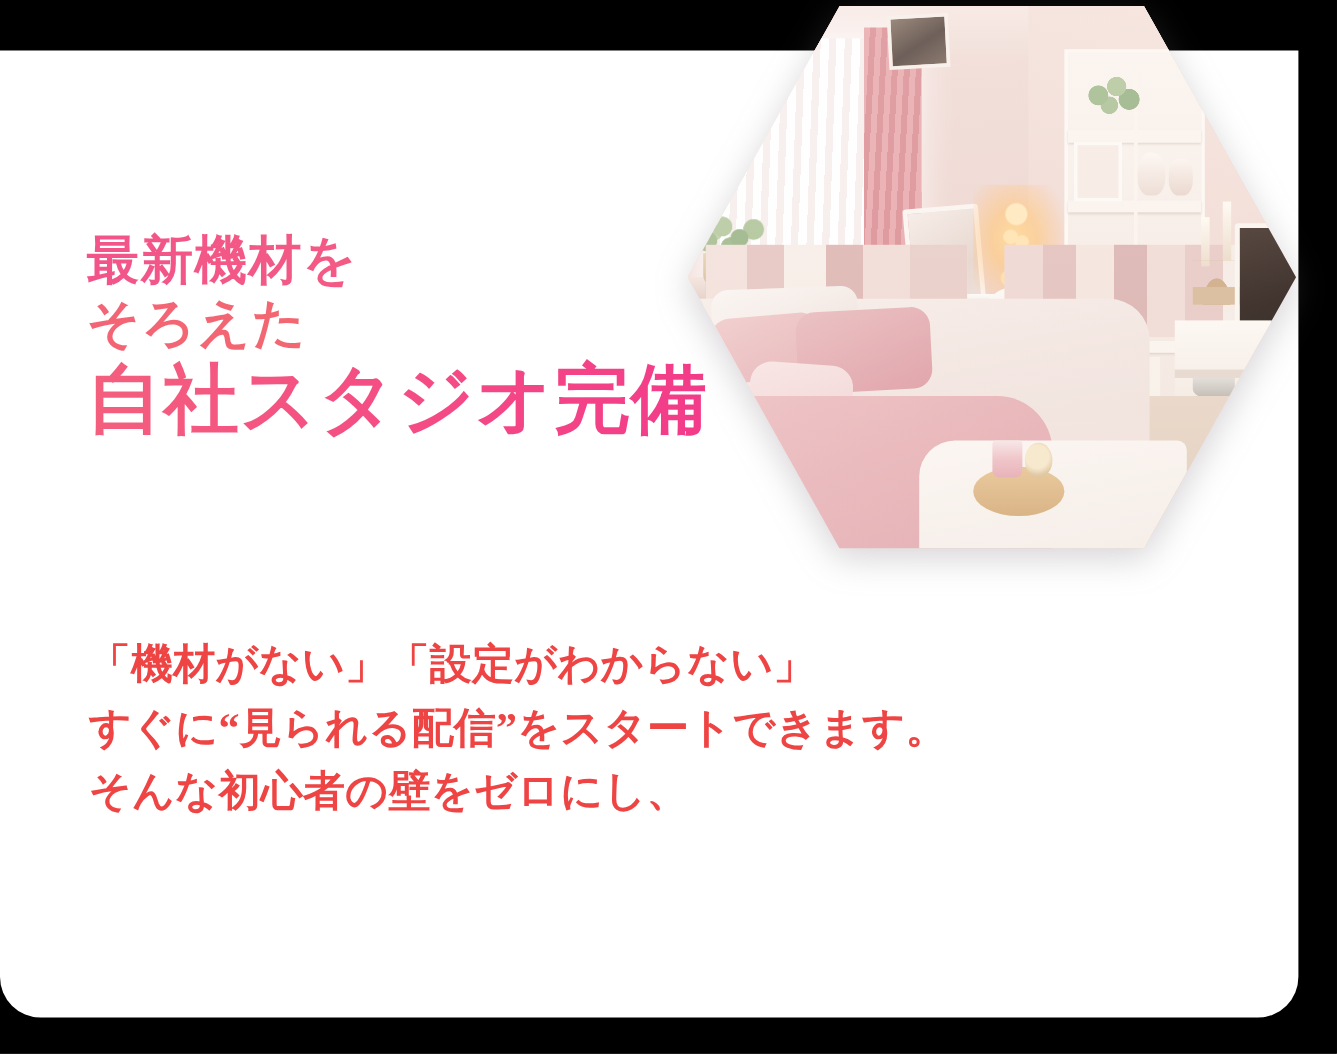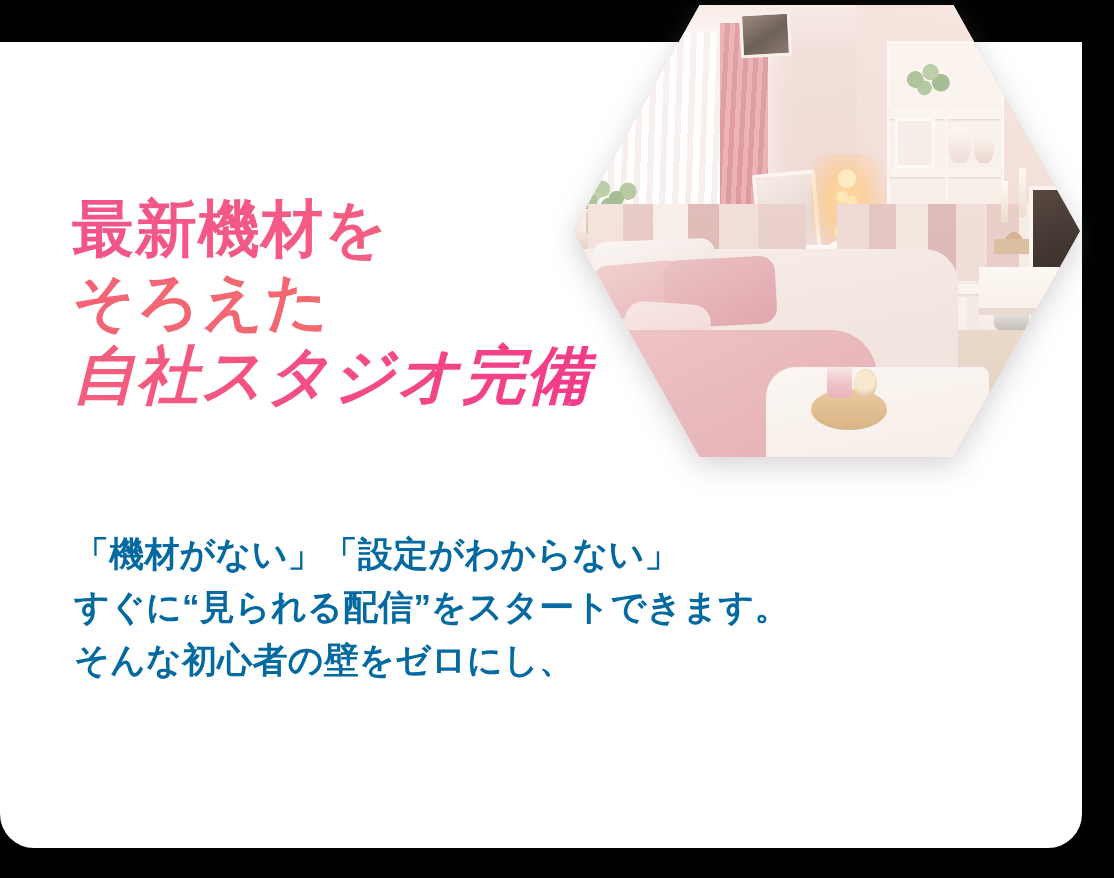--- a/index.html
+++ b/index.html
@@ -53,40 +53,39 @@
   
   #headline {
     position: absolute;
     left: 72px;
     top: 150px;
     width: 540px;
   }
 
   #headline .hline {
     display: block;
-    font-size: 62px;
+    font-size: 44px;
     line-height: 1.18;
     font-weight: 900;
     letter-spacing: 1px;
     white-space: nowrap;
     -webkit-background-clip: text;
     background-clip: text;
     color: transparent;
     -webkit-text-fill-color: transparent;
   }
   #headline .hline.l1 {
     background-image: linear-gradient(100deg, #f2548a 0%, #f35a84 40%, #f4677a 100%);
   }
   #headline .hline.l2 {
     background-image: linear-gradient(100deg, #f36476 0%, #f2686f 45%, #f26173 100%);
   }
   #headline .hline.l3 {
     font-size: 63px;
     background-image: linear-gradient(100deg, #f4607d 0%, #f44e84 45%, #f3398a 100%);
-    font-style: italic;
   }
 
   
   #hex-wrap {
     position: absolute;
     left: 573px;
     top: 5px;
     width: 507px;
     height: 452px;
     filter: drop-shadow(0 8px 14px rgba(120,110,120,0.30));
@@ -374,26 +373,27 @@
 
   
   #body-copy {
     position: absolute;
     left: 74px;
     top: 485px;
     width: 960px;
   }
   #body-copy .bline {
     display: block;
-    color: #0369a1;
+    color: #ef4444;
     font-size: 35px;
     font-weight: 700;
     line-height: 1.52;
     letter-spacing: 0.2px;
     white-space: nowrap;
+    font-family: Liberation Serif, serif;
   }
 </style>
 </head>
 <body>
 
 <div id="stage">
 
   <div id="card">
 
 

